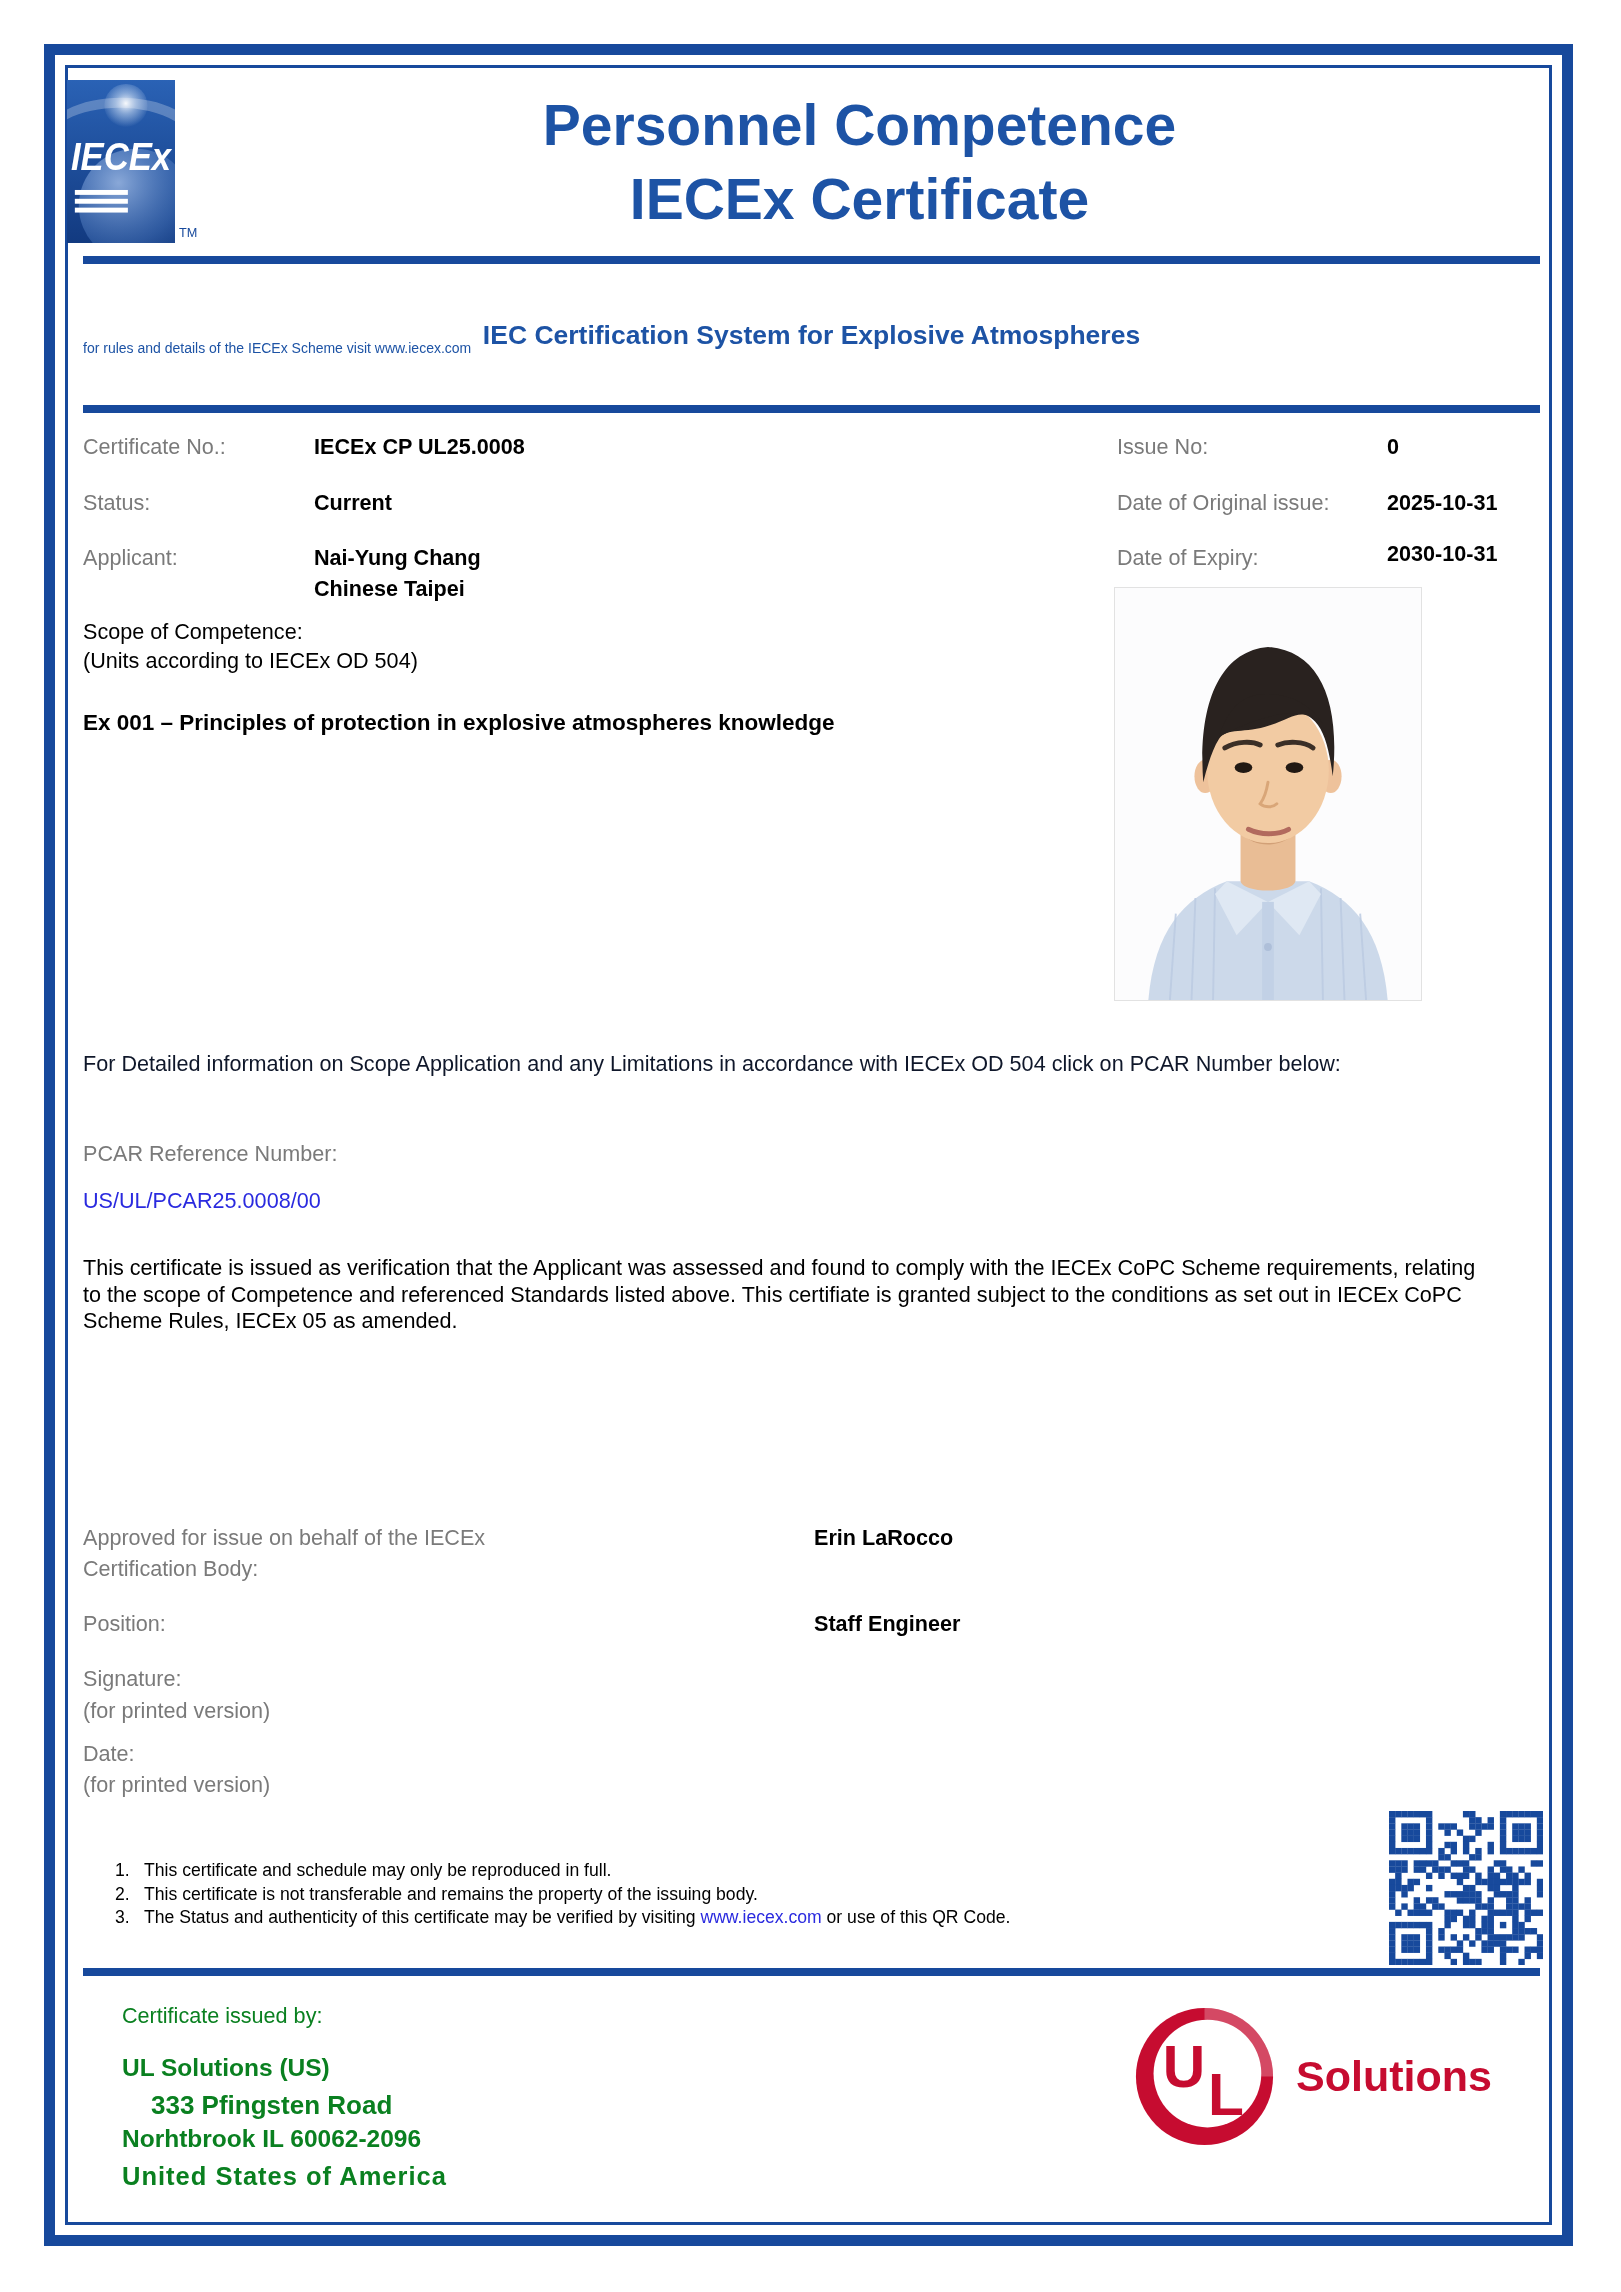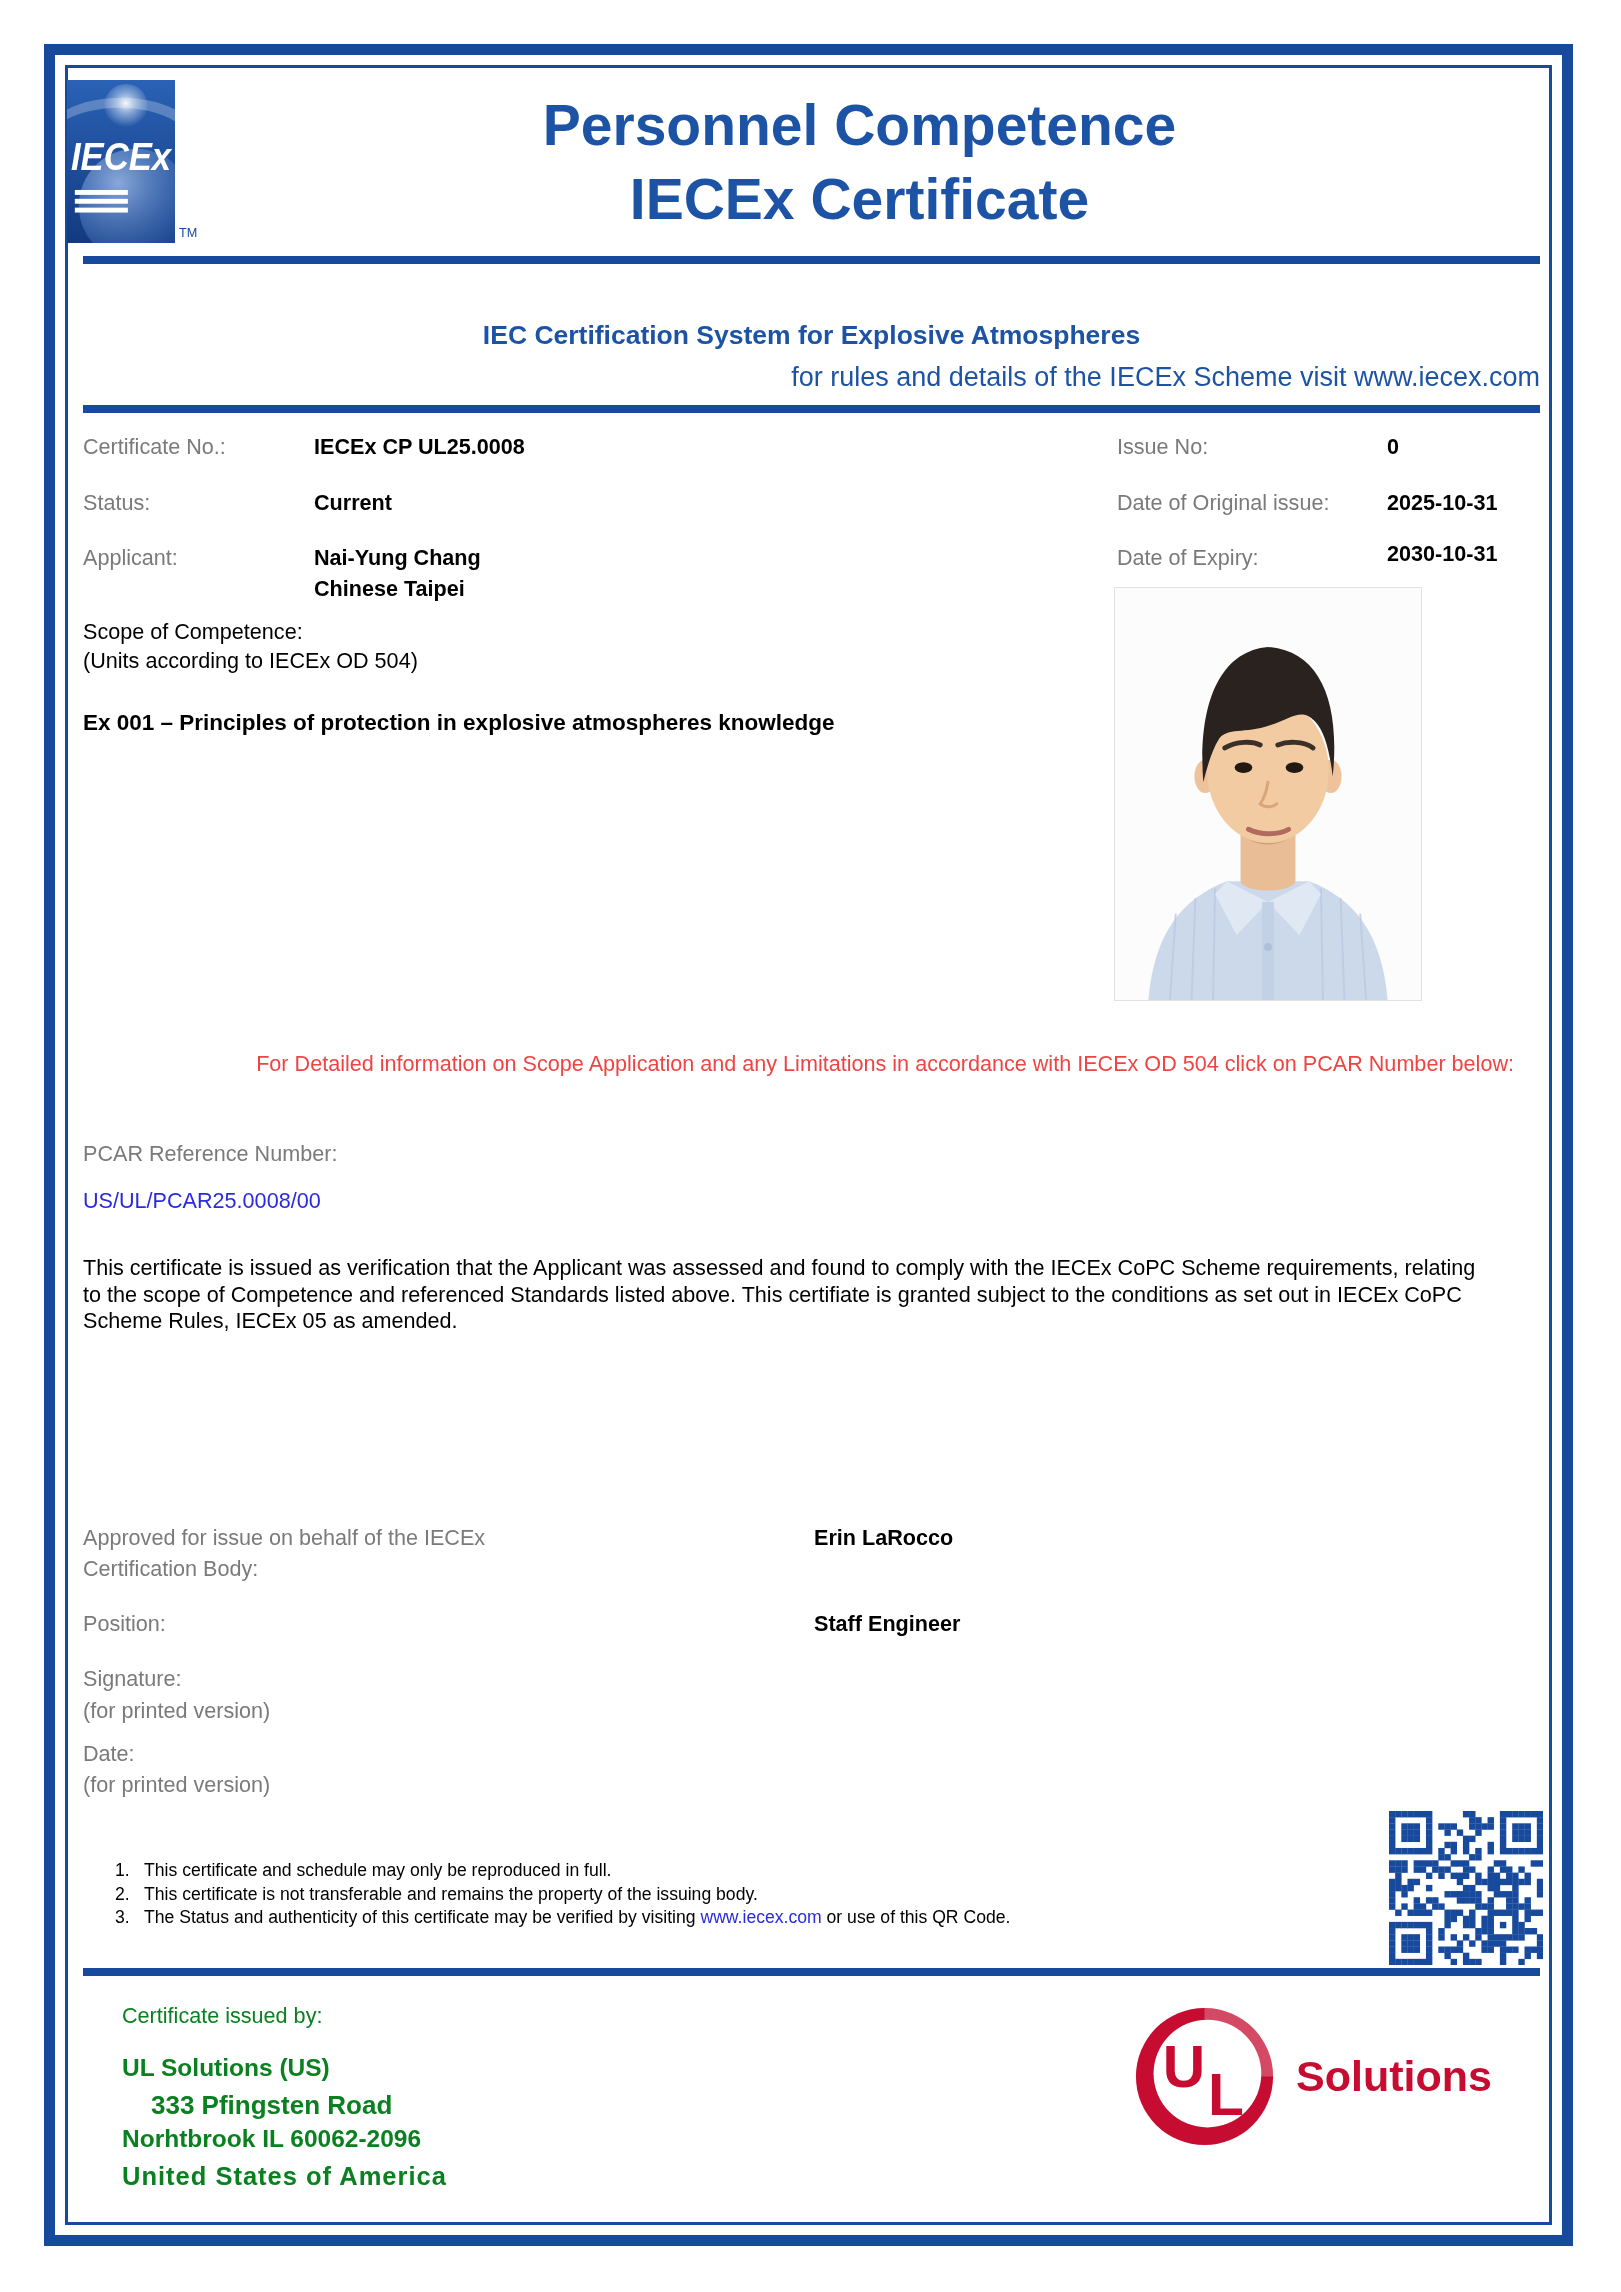--- a/index.html
+++ b/index.html
@@ -13,33 +13,33 @@
     border:11.8px solid var(--brand-blue,#17499C); }
   .border-inner { position:absolute; left:9.8px; top:9.8px; right:9.8px; bottom:9.8px;
     border:3.9px solid var(--brand-blue,#17499C); }
   
   .logo-tm { left:179px; top:226px; font-size:12.7px; color:var(--brand-blue,#17499C); }
   .title { left:176px; top:88px; width:1367px; text-align:center;
     color:var(--title-blue,#1D53A5); font-weight:bold; font-size:57px; line-height:74px; }
   .rule { position:absolute; left:83px; width:1457px; height:7.8px; background:var(--brand-blue,#17499C); }
   .h-comm  { left:83px; top:278px; width:1457px; text-align:center; font-size:33px; font-weight:bold; color:var(--title-blue,#1D53A5); }
   .h-sys   { left:83px; top:320px; width:1457px; text-align:center; font-size:26.5px; font-weight:bold; color:var(--title-blue,#1D53A5); }
-  .h-rules { left:83px; top:362px; width:1457px; text-align:right; font-size:27px; color:var(--title-blue,#1D53A5); }
+  .h-rules { left:83px; top:340px; width:1457px; text-align:left; font-size:14px; color:var(--title-blue,#1D53A5); }
   a.link { color:var(--link-blue,#2A2ADF); text-decoration:none; cursor:pointer; }
   a.link-header { color:var(--title-blue,#1D53A5); text-decoration:none; cursor:pointer; }
   
   .lbl { position:absolute; font-size:21.6px; color:var(--label-gray,#7A7A7A); white-space:nowrap; }
   .val { position:absolute; font-size:21.6px; font-weight:bold; color:#000; white-space:nowrap; }
   .blk { position:absolute; font-size:21.6px; color:#000; white-space:nowrap; }
   
   .photo { left:1114px; top:587px; width:306px; height:412px; border:1px solid #e2e2e2; background:#fdfdfd; }
   .photo svg { display:block; width:100%; height:100%; }
   
   .statement { left:83px; top:1255px; width:1411px; font-size:21.6px; line-height:26.5px; color:#000; }
-  .info-note { left:83px; top:1051px; width:1431px; font-size:21.6px; color:#ef4444;text-align:right; }
+  .info-note { left:83px; top:1051px; width:1431px; font-size:21.6px; color:#0f172a; }
   
   .fn { position:absolute; left:83px; font-size:17.6px; color:#000; white-space:nowrap;margin-left:32px; }
   .fn-num { display:inline-block; width:29px; }
   
   .qr { left:1389px; top:1811px; width:154px; height:154px; background:#fff; }
   
   .green { color:var(--issuer-green,#0A8020); }
   .issued-by { left:122px; top:2003px; font-size:21.6px; }
   .issuer-name { left:122px; top:2054px; font-size:24.5px; font-weight:bold; }
   .issuer-a1 { left:122px; top:2090px; font-size:26px; font-weight:bold;margin-left:29px; }

